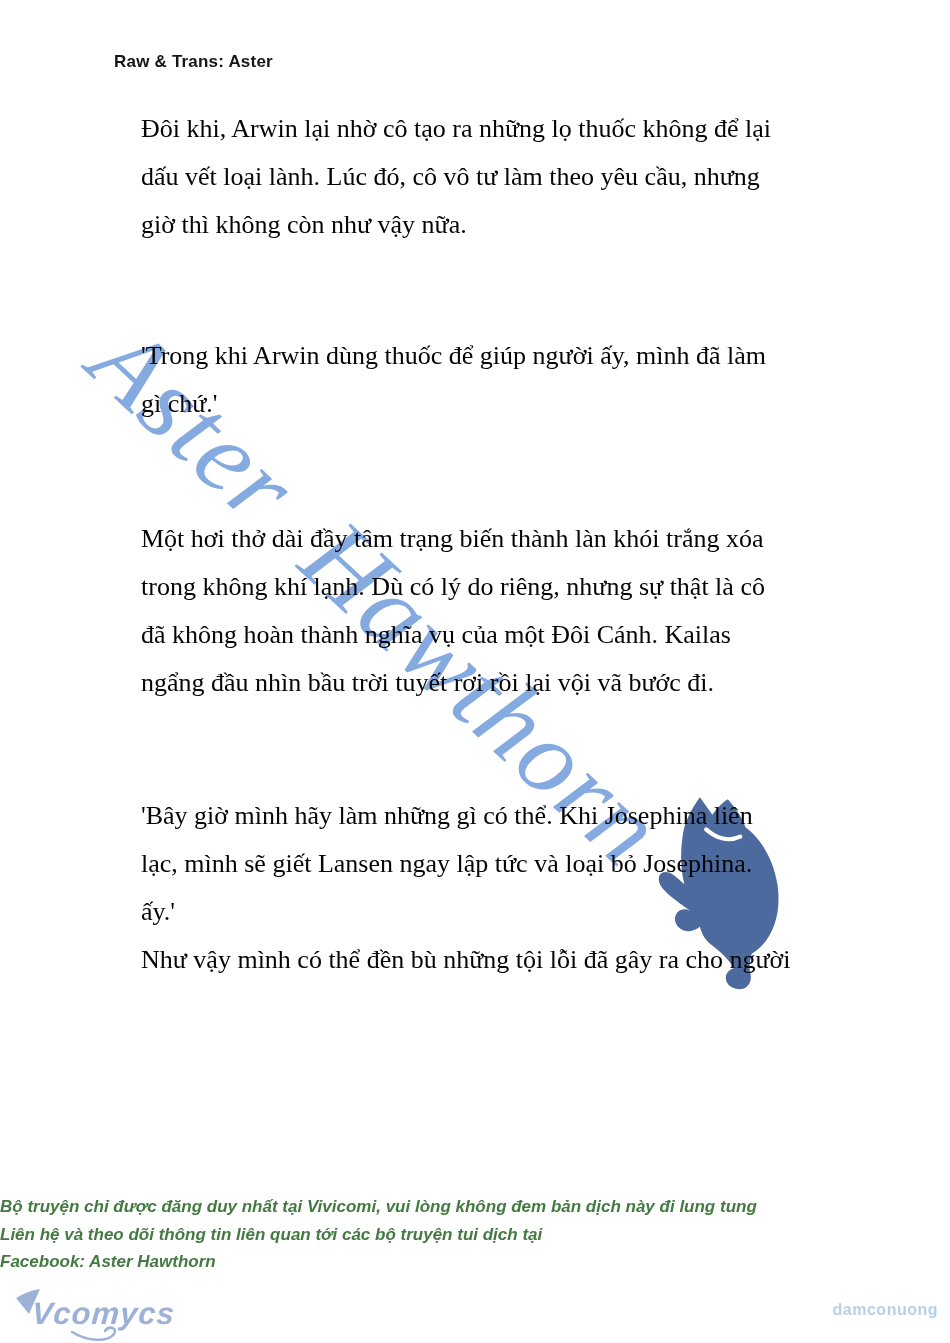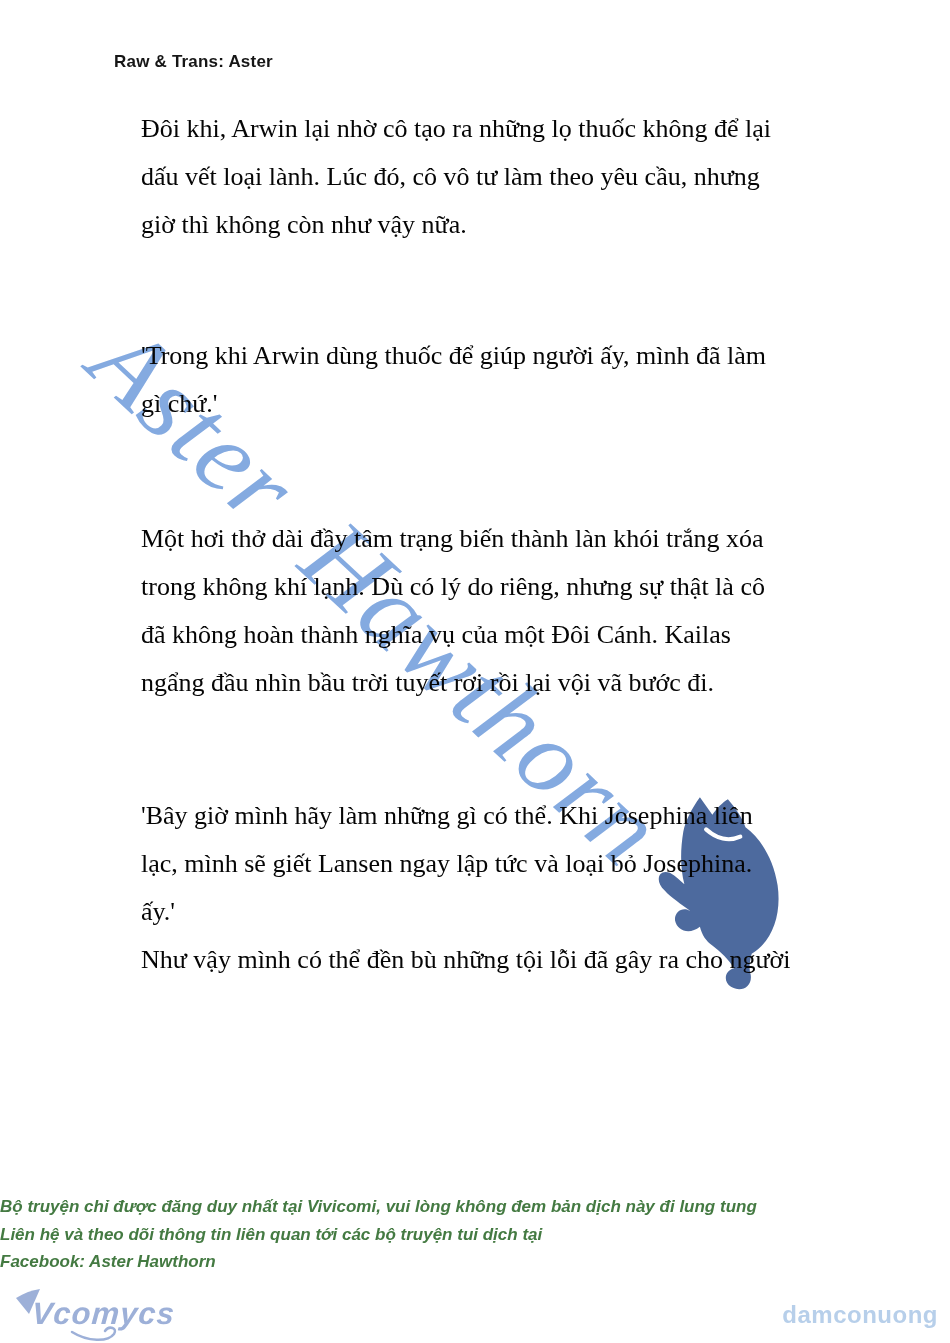--- a/index.html
+++ b/index.html
@@ -61,21 +61,21 @@
   }
   .vcomycs text{
     font-family:"Liberation Sans",sans-serif;
     font-style:italic;font-weight:bold;
     font-size:31px;letter-spacing:1px;
     fill:#9db0d8;
   }
   .site-watermark{
     position:absolute;right:12px;top:1301px;
     font-family:"Liberation Sans",sans-serif;
-    font-weight:bold;font-size:24px;letter-spacing:.5px;
+    font-weight:bold;font-size:16px;letter-spacing:.5px;
     color:#b7cfea;
     text-shadow:0 0 2px #ffffff,0 1px 3px #ffffff;
     z-index:4;
   }
 </style>
 </head>
 <body>
 
 <div class="page">
 

